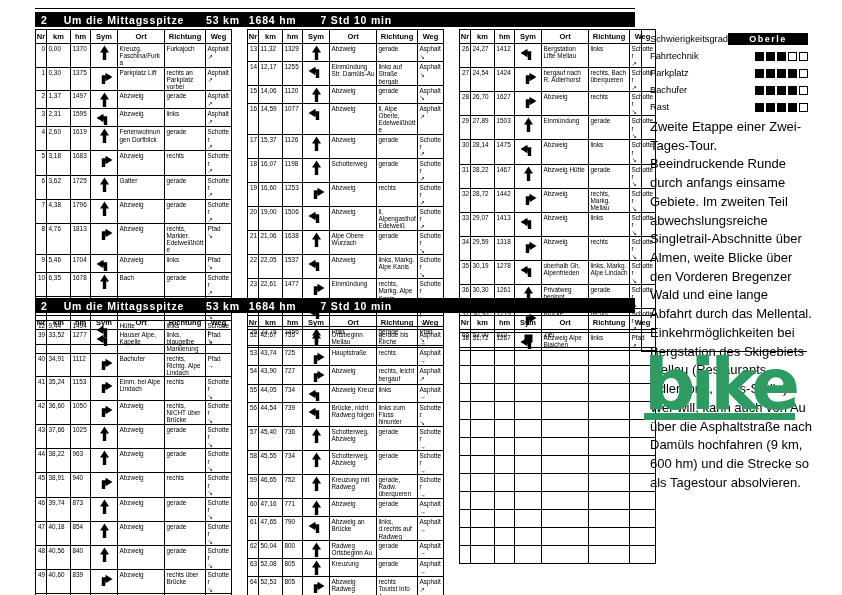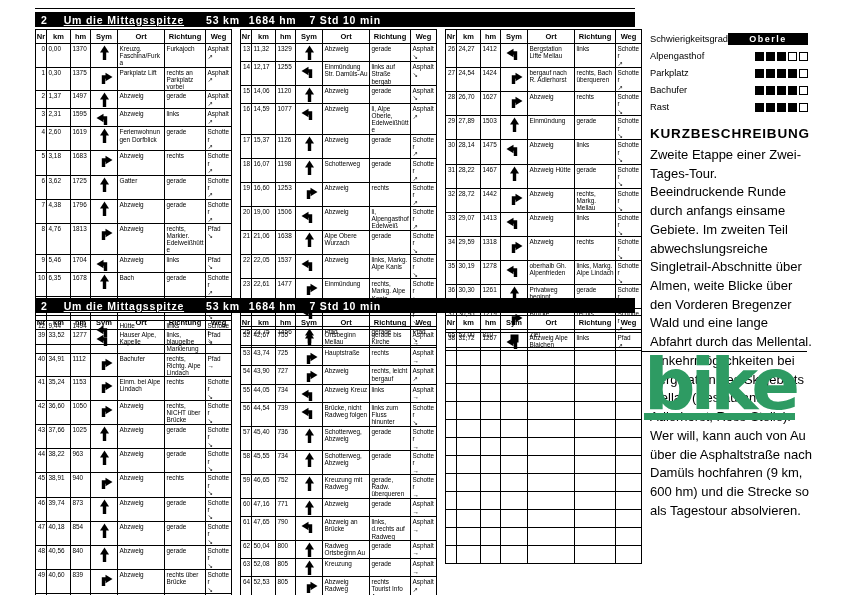--- a/index.html
+++ b/index.html
@@ -6,25 +6,25 @@
   .page{position:relative;width:842px;height:595px;background:#fff;overflow:hidden;
         font-family:"Liberation Sans","DejaVu Sans",sans-serif;color:#000;}
   
   .roadbook{position:absolute;left:35px;width:600px;}
   .rb1{top:8px;}
   .rb2{top:298px;}
   .top-rule{border-top:1.6px solid #000;margin-bottom:3px;}
   .title-bar{background:#000;color:#fff;height:15px;display:flex;align-items:center;
              font-weight:bold;font-size:10.5px;letter-spacing:0.8px;white-space:nowrap;}
   .title-bar .tb-num{margin-left:6px;}
-  .title-bar .tb-title{margin-left:16px;text-decoration:underline;}
+  .title-bar .tb-title{margin-left:16px;}
   .title-bar .tb-dist{margin-left:22px;}
   .title-bar .tb-climb{margin-left:9px;}
-  .title-bar .tb-dur{margin-left:13px;}
-  .groups{display:flex;gap:8px;margin-top:2px;align-items:flex-start;}
+  .title-bar .tb-dur{margin-left:24px;}
+  .groups{display:flex;gap:15px;margin-top:2px;align-items:flex-start;}
   table.rb{border-collapse:collapse;table-layout:fixed;width:198px;}
   table.rb th{border:1px solid #000;font-size:7.5px;font-weight:bold;height:13px;
               text-align:center;padding:0;overflow:hidden;}
   table.rb td{border:1px solid #000;font-size:6.4px;line-height:1.12;vertical-align:top;
               padding:1px 1px 0 1.5px;height:16px;overflow:hidden;word-wrap:break-word;}
   td.c-nr{text-align:right;padding-right:1px;}
   td.c-km{text-align:left;}
   td.c-sym{text-align:center;padding-top:1px;}
   .sym{width:17px;height:15px;display:inline-block;}
   .sym .ln{stroke:#000;stroke-width:3.4;fill:none;}
@@ -1107,21 +1107,21 @@
   </div>
 
   <div class="v-divider"></div>
   <div class="sidebar">
     <div class="side-row">
       <span class="side-label">Schwierigkeitsgrad</span>
       <span class="badge">Oberle</span>
     </div>
     <div>
         <div class="side-row">
-          <span class="side-label">Alpengasthof</span>
+          <span class="side-label">Fahrtechnik</span>
           <span class="squares">
             <span class="sq f"></span>
             <span class="sq f"></span>
             <span class="sq f"></span>
             <span class="sq"></span>
             <span class="sq"></span>
           </span>
         </div>
         <div class="side-row">
           <span class="side-label">Parkplatz</span>
@@ -1147,20 +1147,19 @@
           <span class="side-label">Rast</span>
           <span class="squares">
             <span class="sq f"></span>
             <span class="sq f"></span>
             <span class="sq f"></span>
             <span class="sq f"></span>
             <span class="sq"></span>
           </span>
         </div>
       </div>
-    <div class="side-h side-h2">KURZBESCHREIBUNG</div>
     <div class="desc">Zweite Etappe einer Zwei-Tages-Tour. Beeindruckende Runde durch anfangs einsame Gebiete. Im zweiten Teil abwechslungsreiche Singletrail-Abschnitte über Almen, weite Blicke über den Vorderen Bregenzer Wald und eine lange Abfahrt durch das Mellental. Einkehrmöglichkeiten bei Bergstation des Skigebiets Mellau (Restaurants Adlerhorst, Ross-Stelle). Wer will, kann auch von Au über die Asphaltstraße nach Damüls hochfahren (9 km, 600 hm) und die Strecke so als Tagestour absolvieren.</div>
   </div>
 
   <div class="logo-rule"></div>
   <div class="bike-logo" style="color: rgb(46, 155, 99);">bike</div>
 
 </div>
 
 </body></html>

